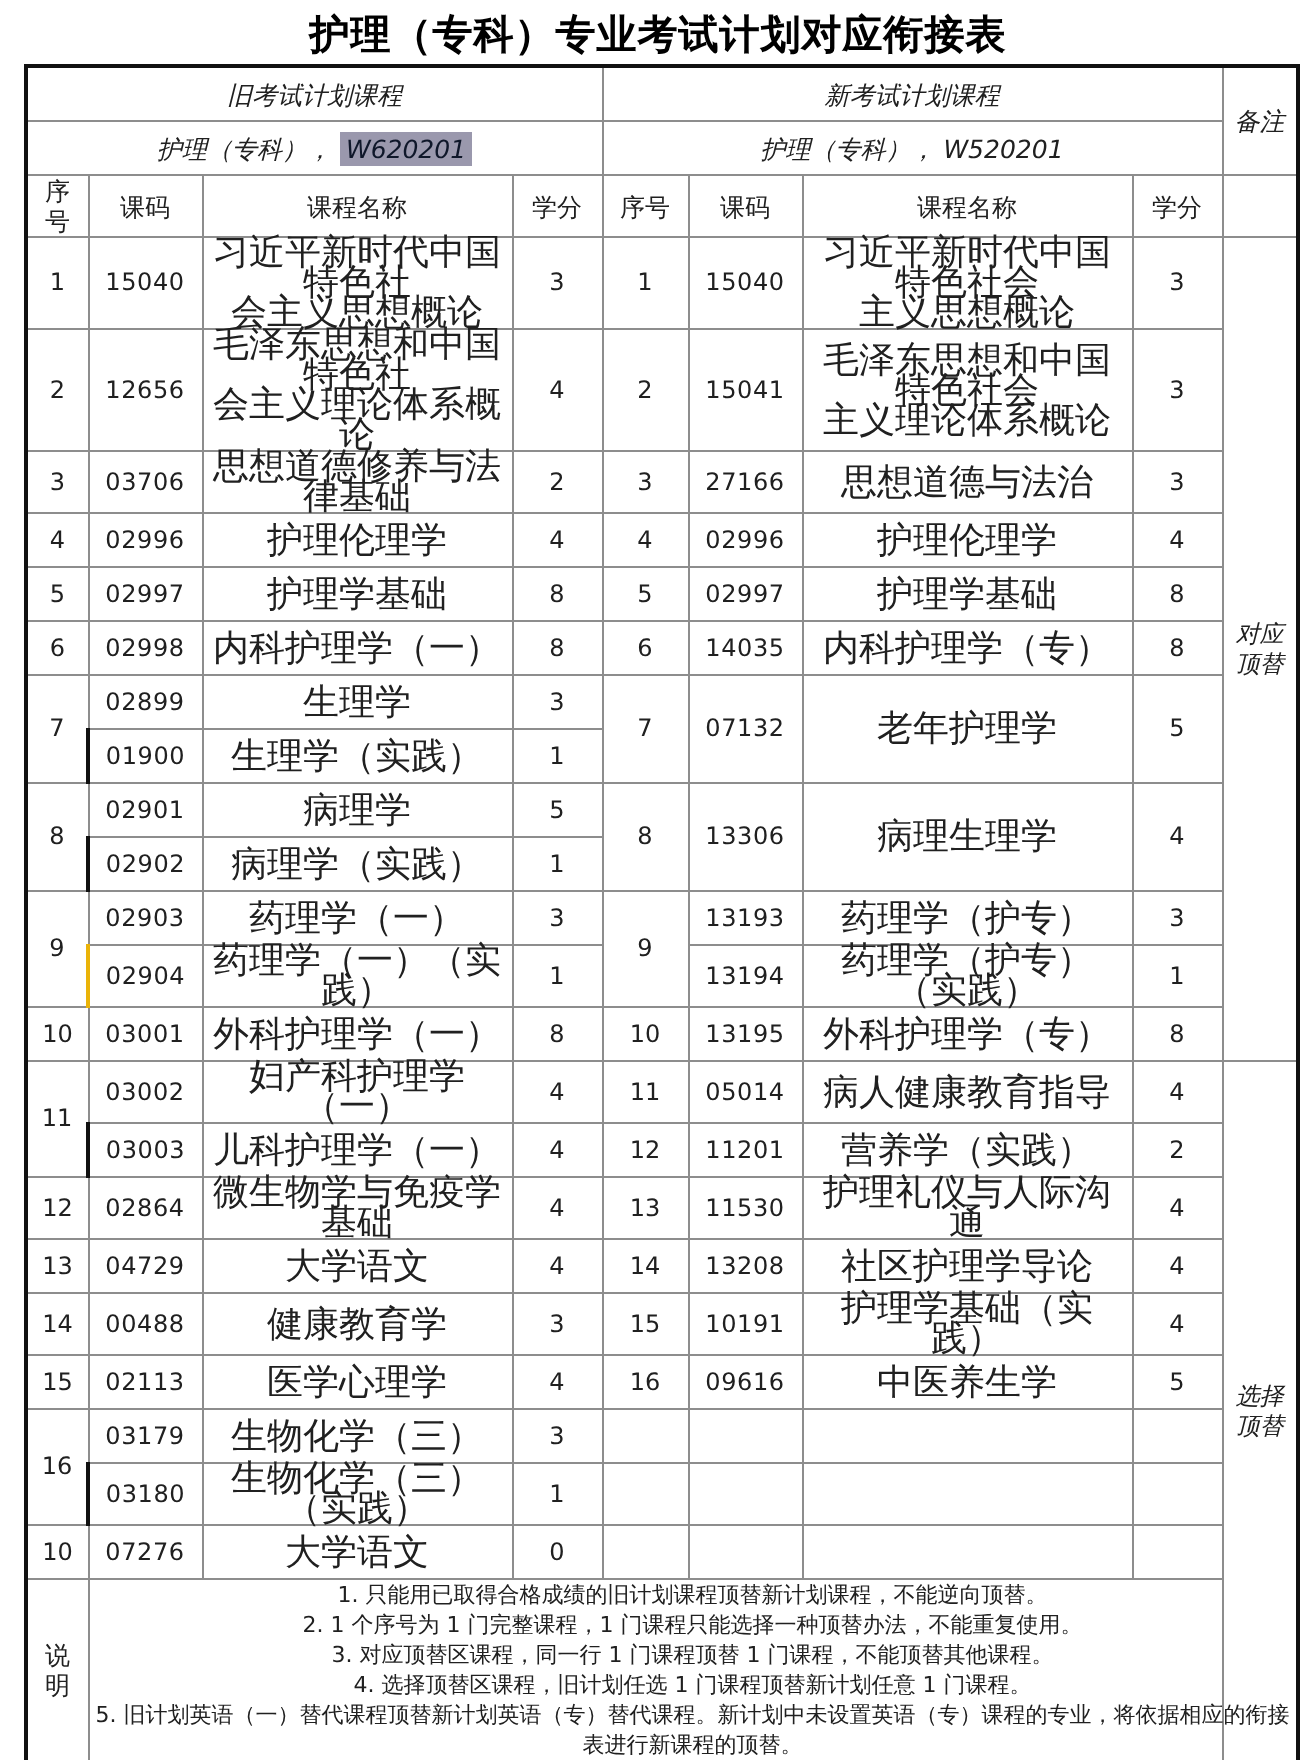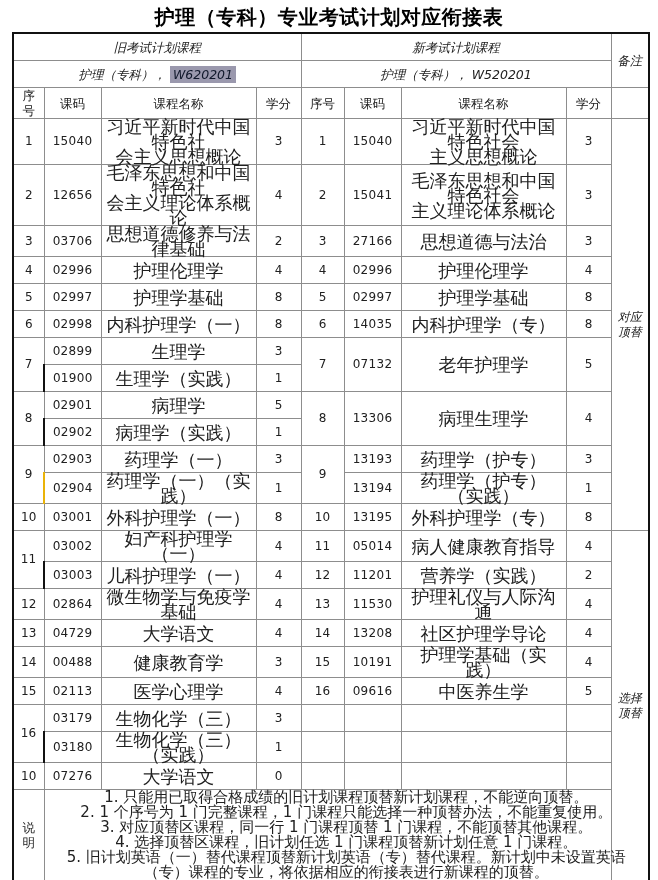--- a/index.html
+++ b/index.html
@@ -62,21 +62,21 @@
   .hl{background:#9a98ad;color:#0f172a;padding:1px 3px;}
 
   .notes-label{
     width:32px;
     font-size:12.5px;
     line-height:22px;
   }
   .notes-body{
     text-align:left;
     padding:4px 6px 5px 8px;
-    font-size:15px;
+    font-size:11px;
     line-height:19.4px;
   }
   .notes-body div{white-space:normal;}
   .vstack span{display:block;}
 </style>
 </head>
 <body>
 
 <div id="page">
 

